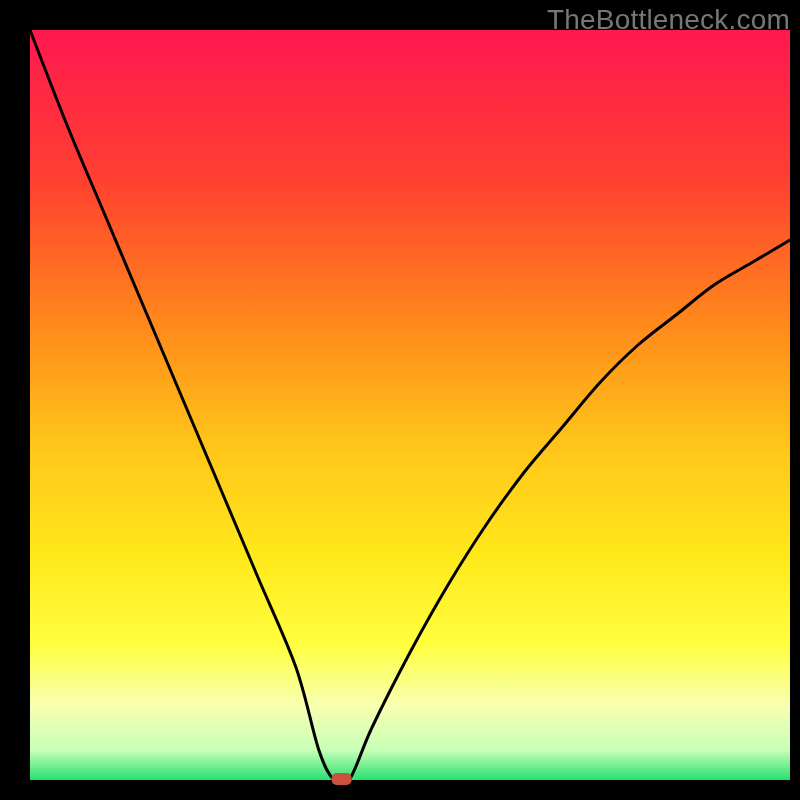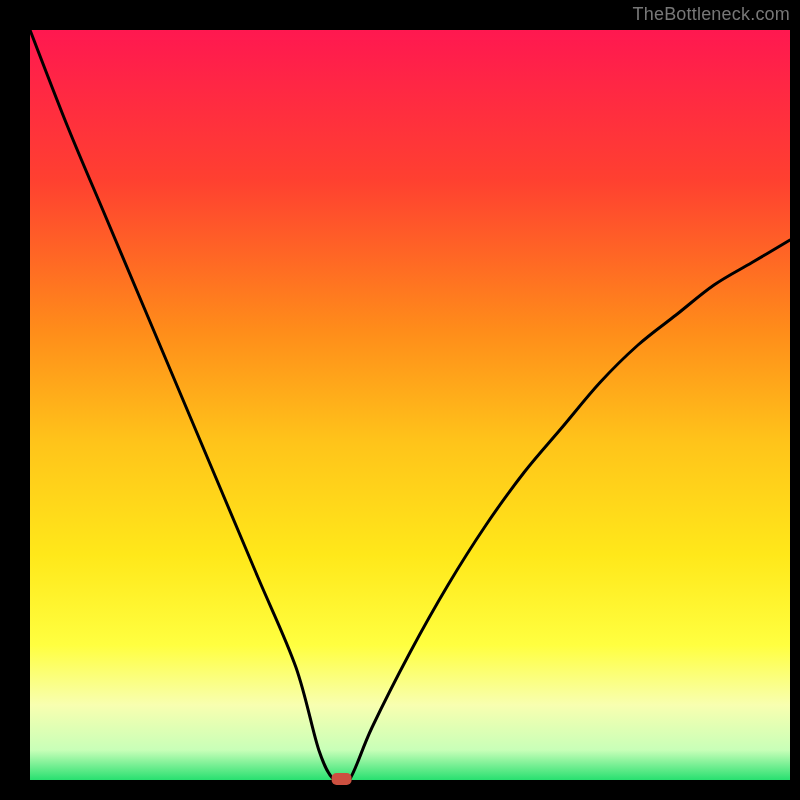--- a/index.html
+++ b/index.html
@@ -17,21 +17,21 @@
     left: 0;
     top: 0;
     width: 800px;
     height: 800px;
   }
   .watermark {
     position: absolute;
     top: 4px;
     right: 10px;
     color: #777;
-    font-size: 18px;
+    font-size: 28px;
     font-weight: 500;
     letter-spacing: 0.2px;
     z-index: 10;
   }
 </style>
 </head>
 <body>
 
 <svg class="canvas" viewBox="0 0 800 800" preserveAspectRatio="none">
   <defs>

